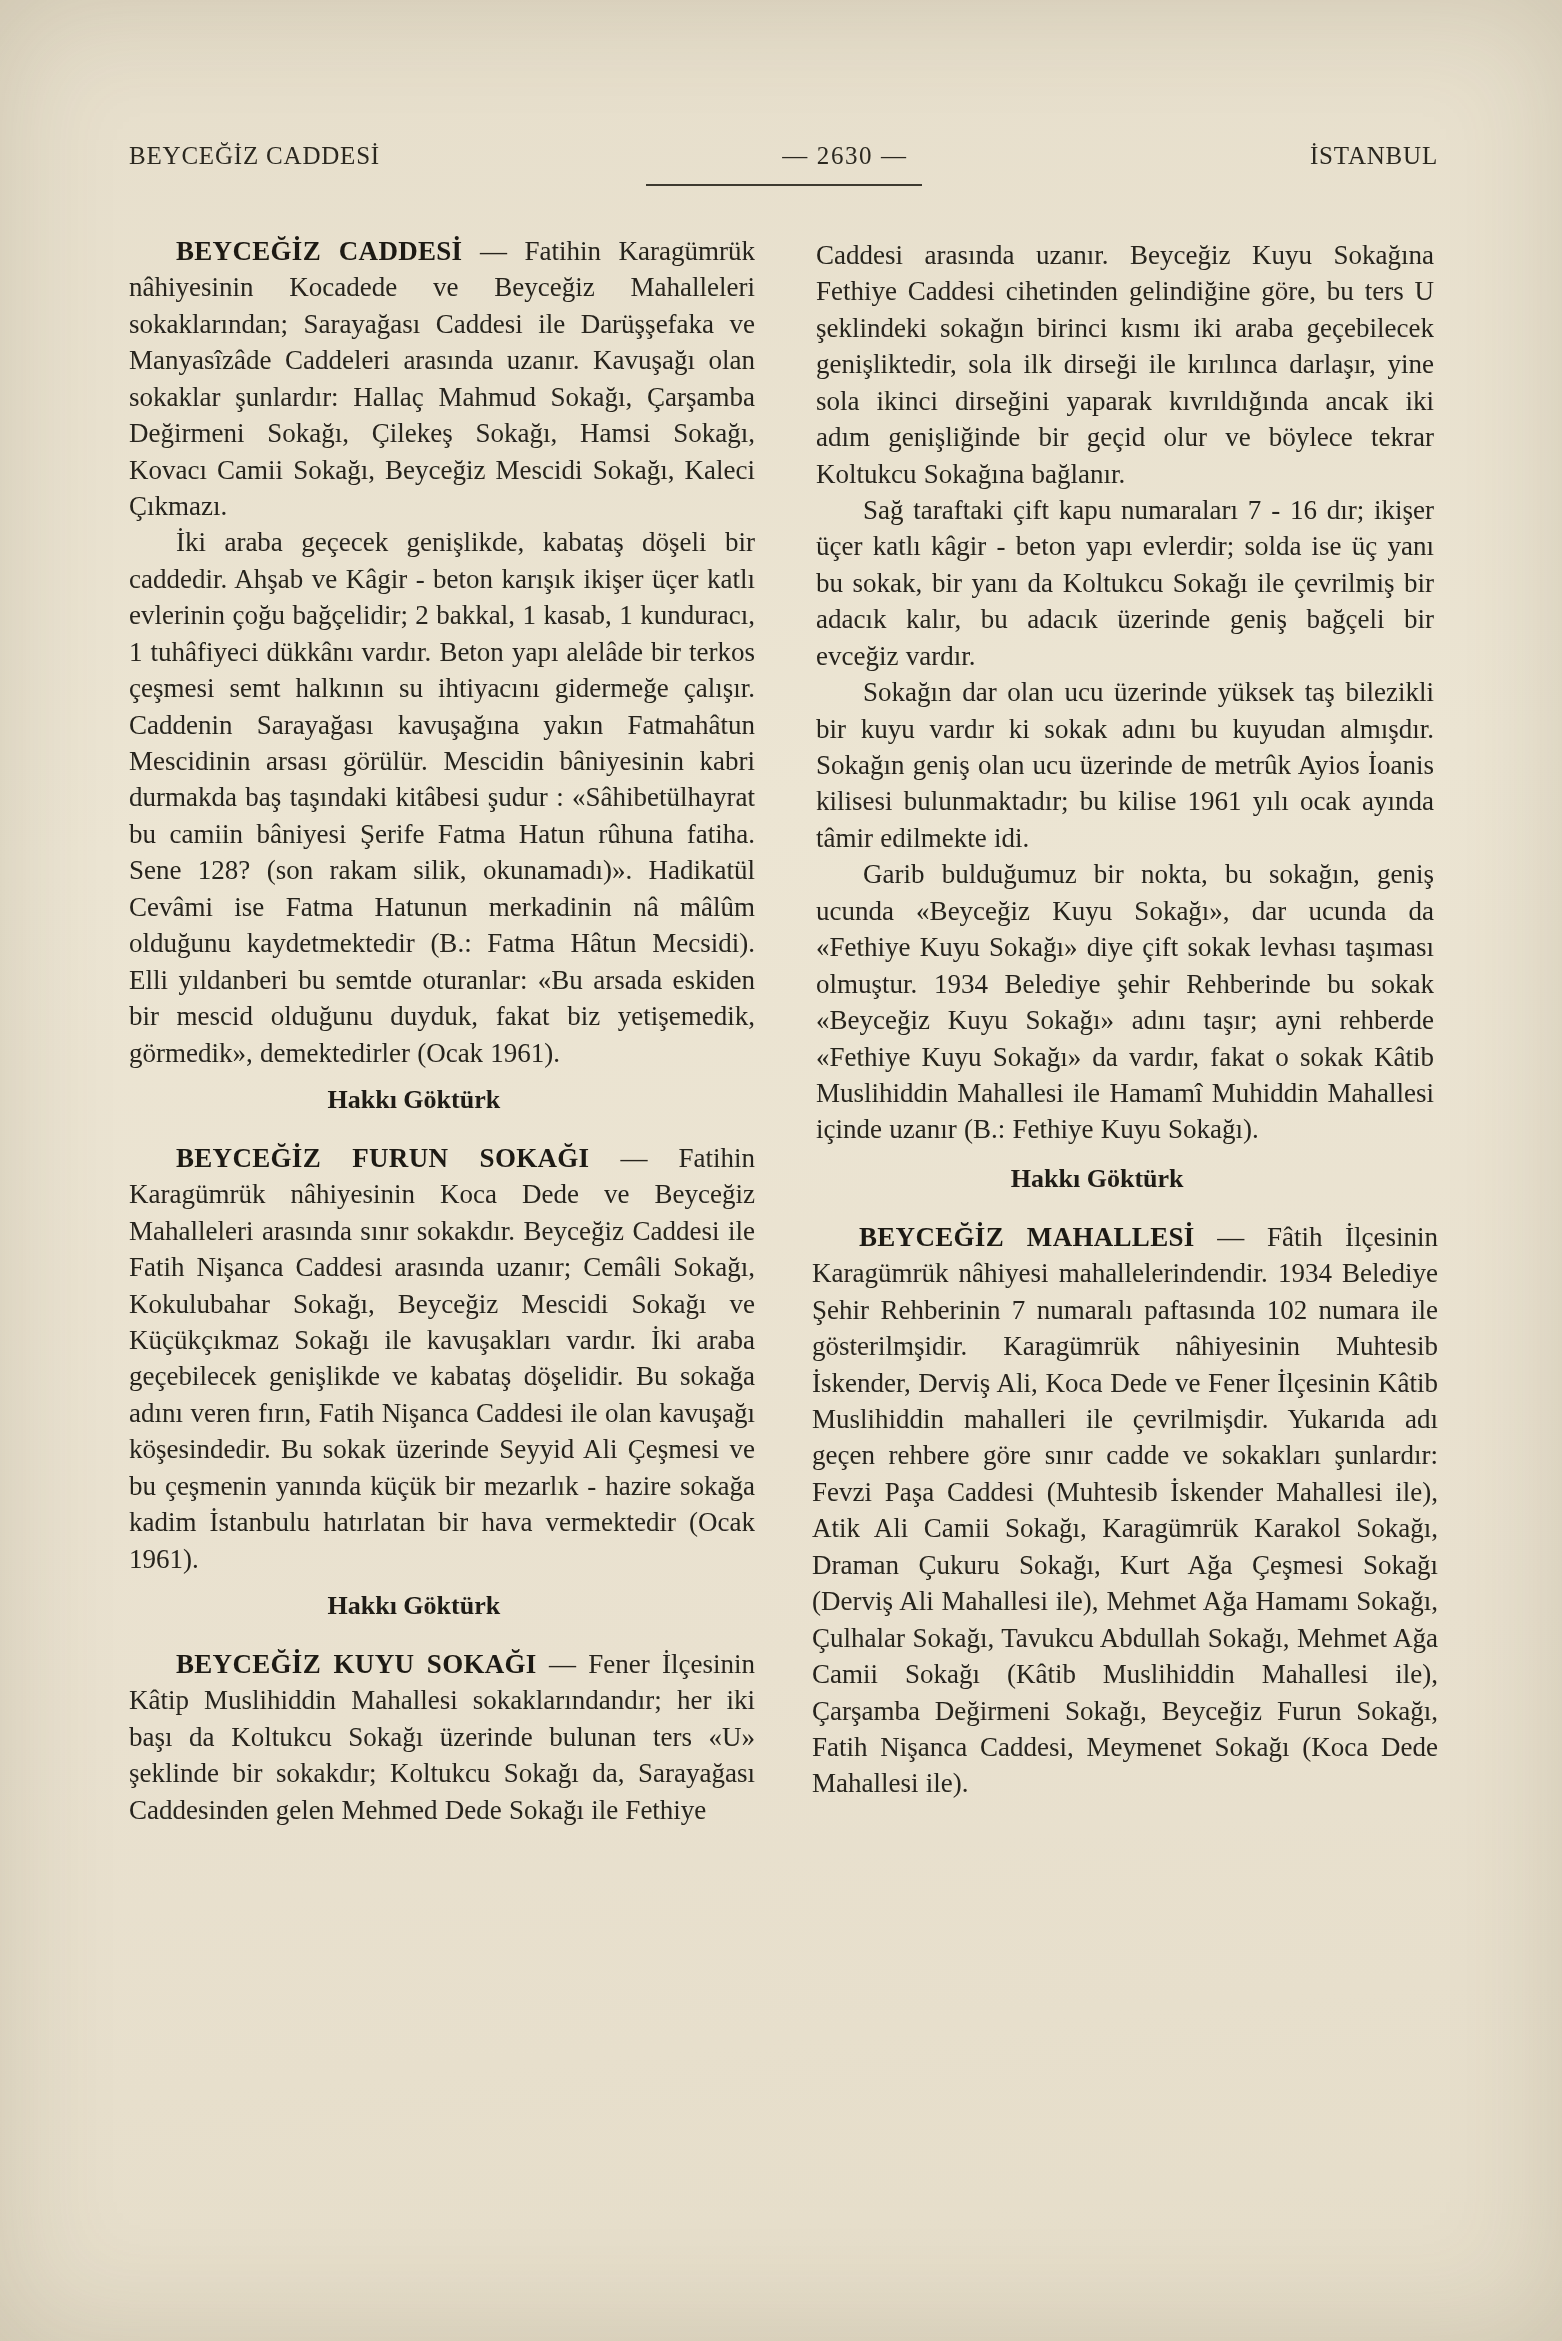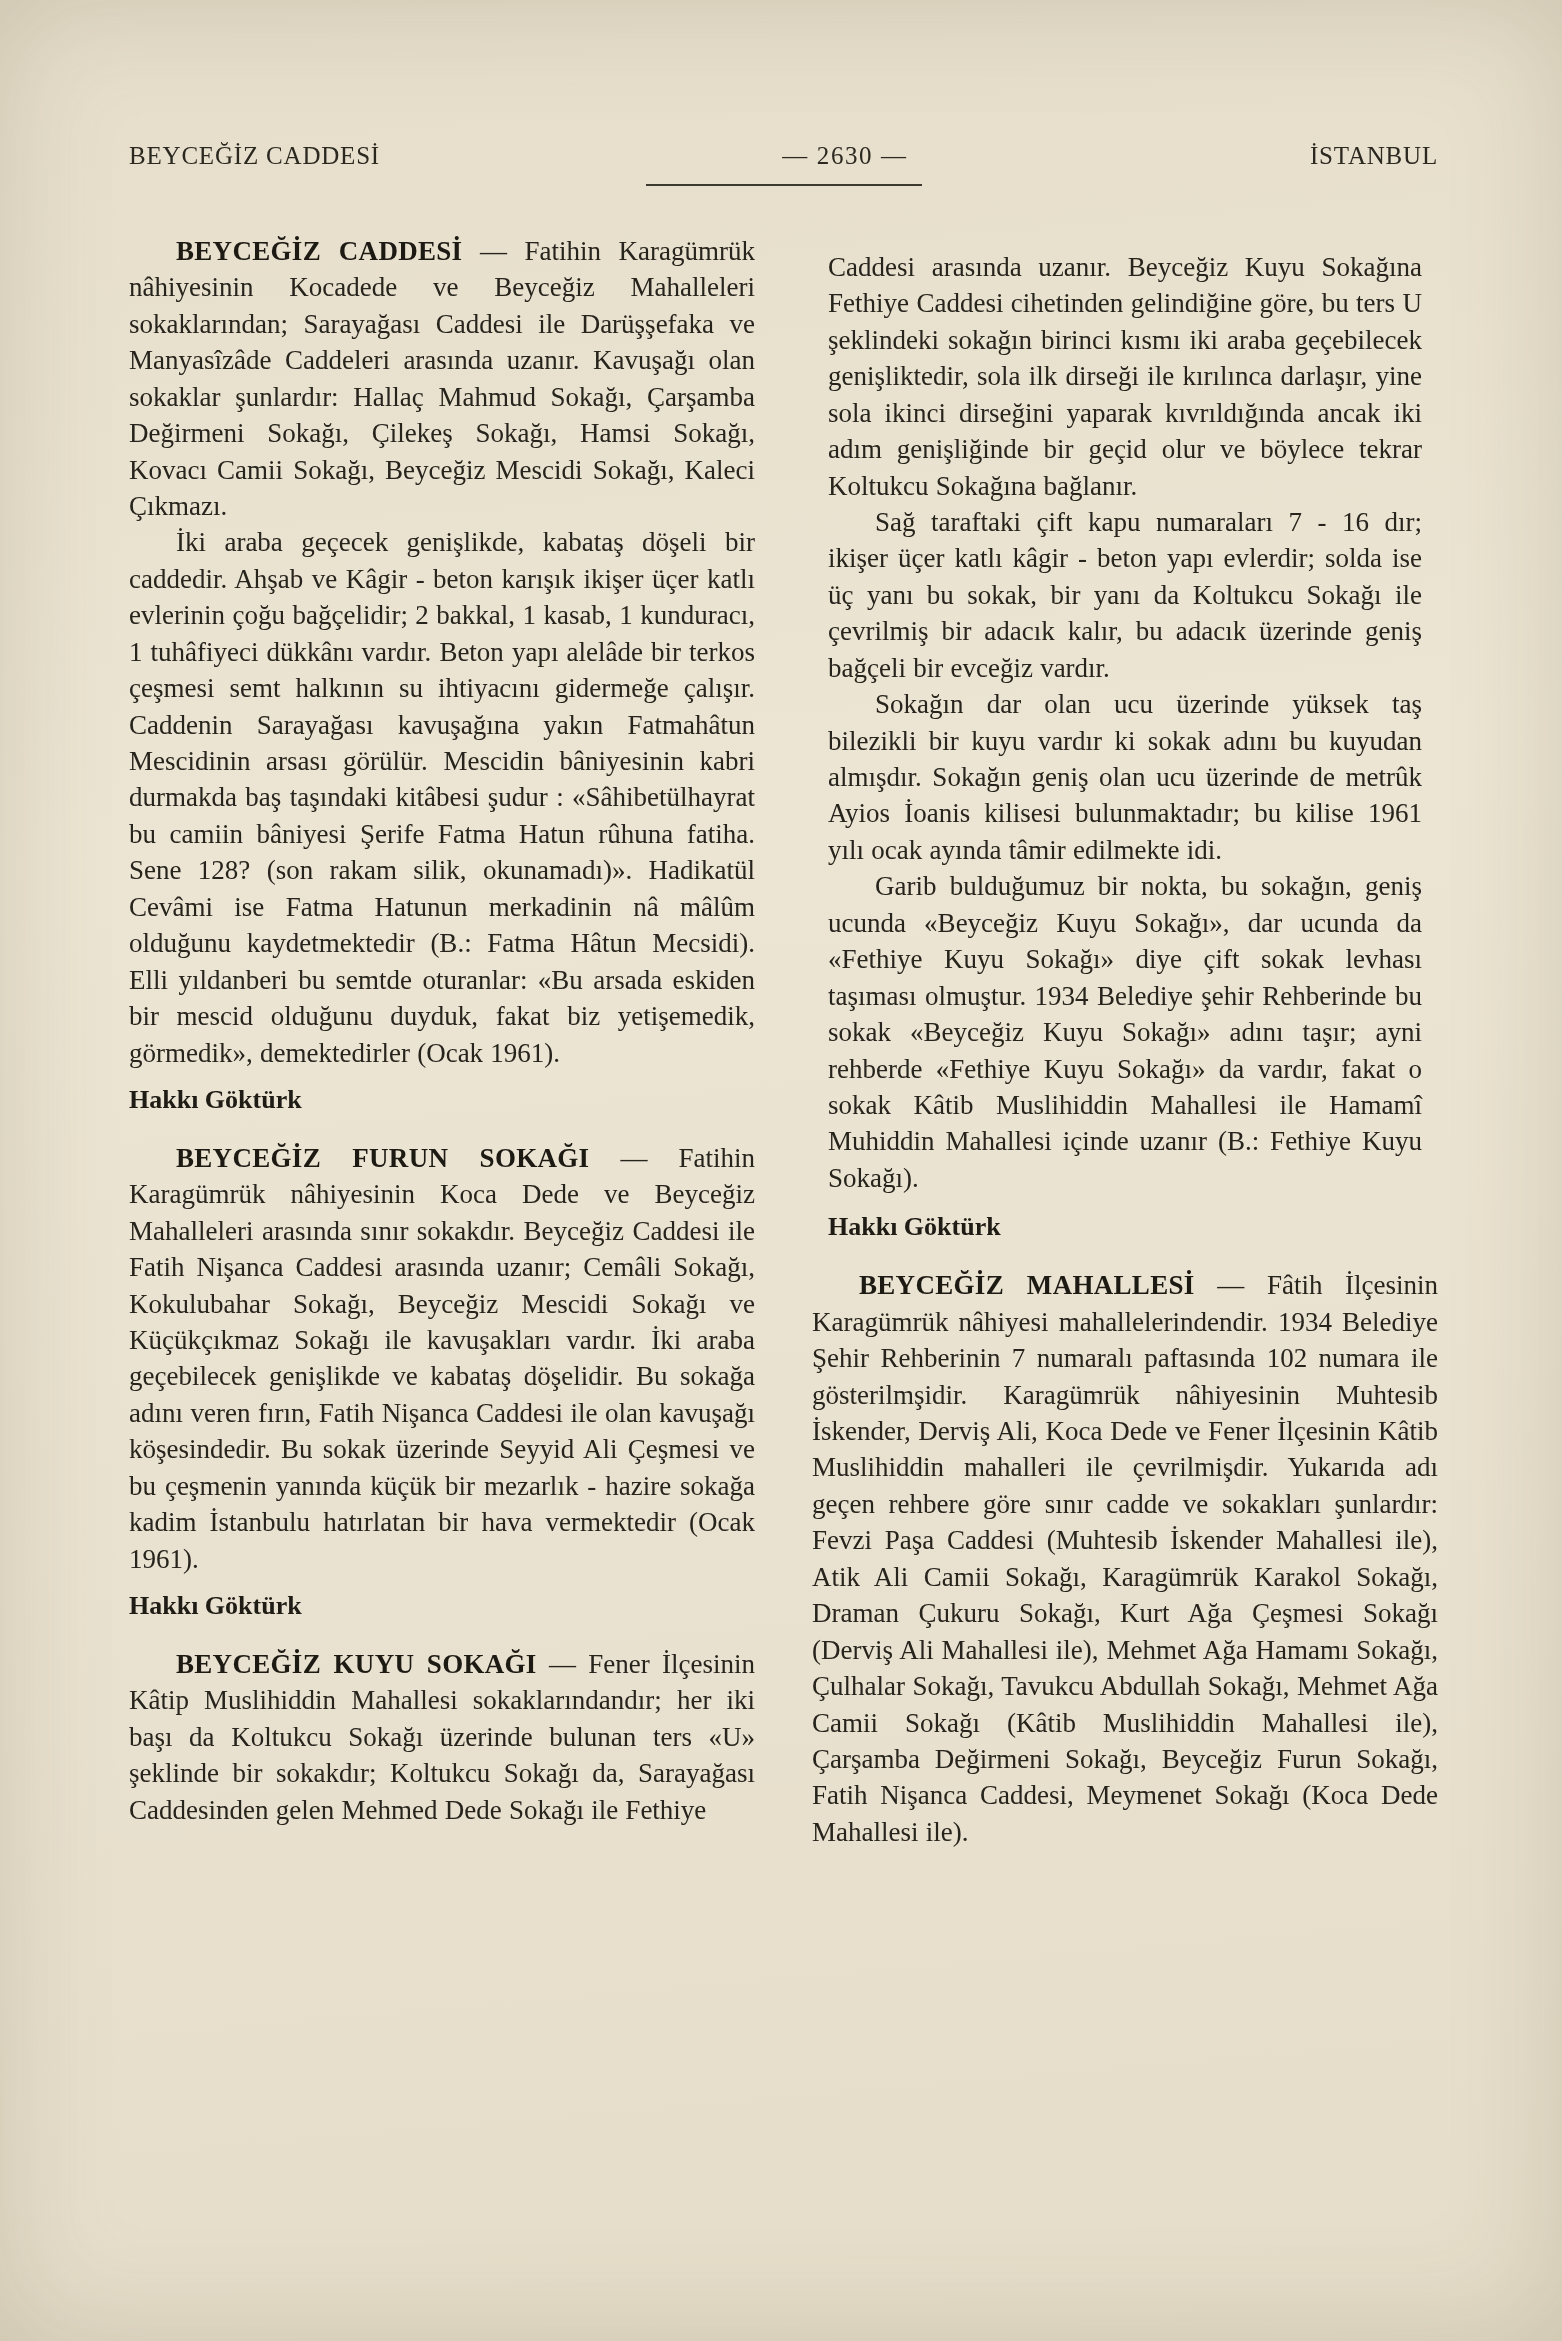--- a/index.html
+++ b/index.html
@@ -68,26 +68,26 @@
   article {
     margin: 0;
   }
   article + article {
     margin-top: 25px;
   }
   .signature {
     margin: 13.8px 0 0 0;
     font-size: 26px;
     font-weight: bold;
-    text-align: left;
+    text-align: center;
     padding-right: 9%;
     color: #1f1c16;
   }
   .cont-block {
-    margin: 16px;
+    margin: 4px;
   }
   .sig-gap {
     margin-top: 16px;
   }
 </style>
 </head>
 <body>
 
 <div class="page">
 

